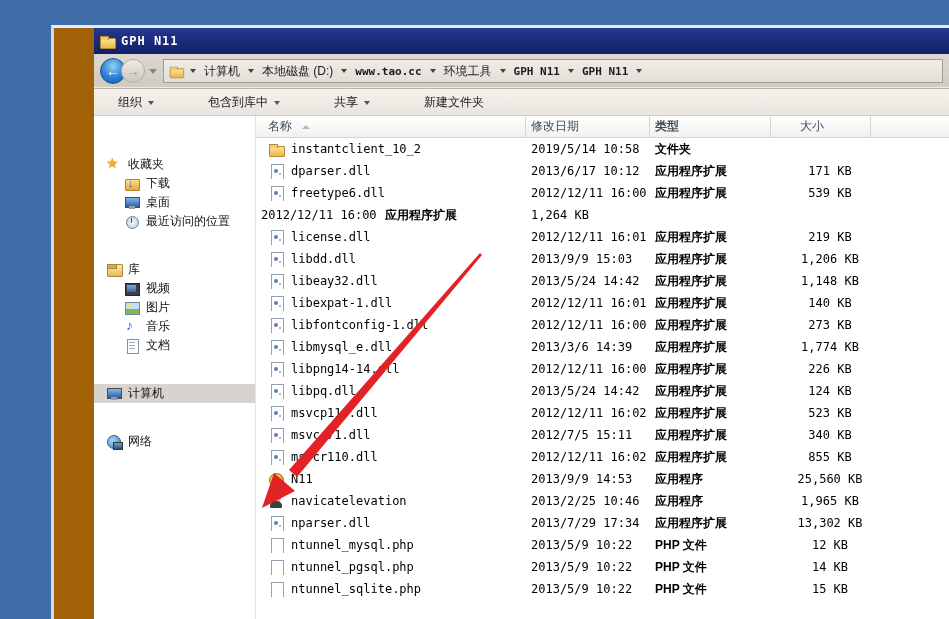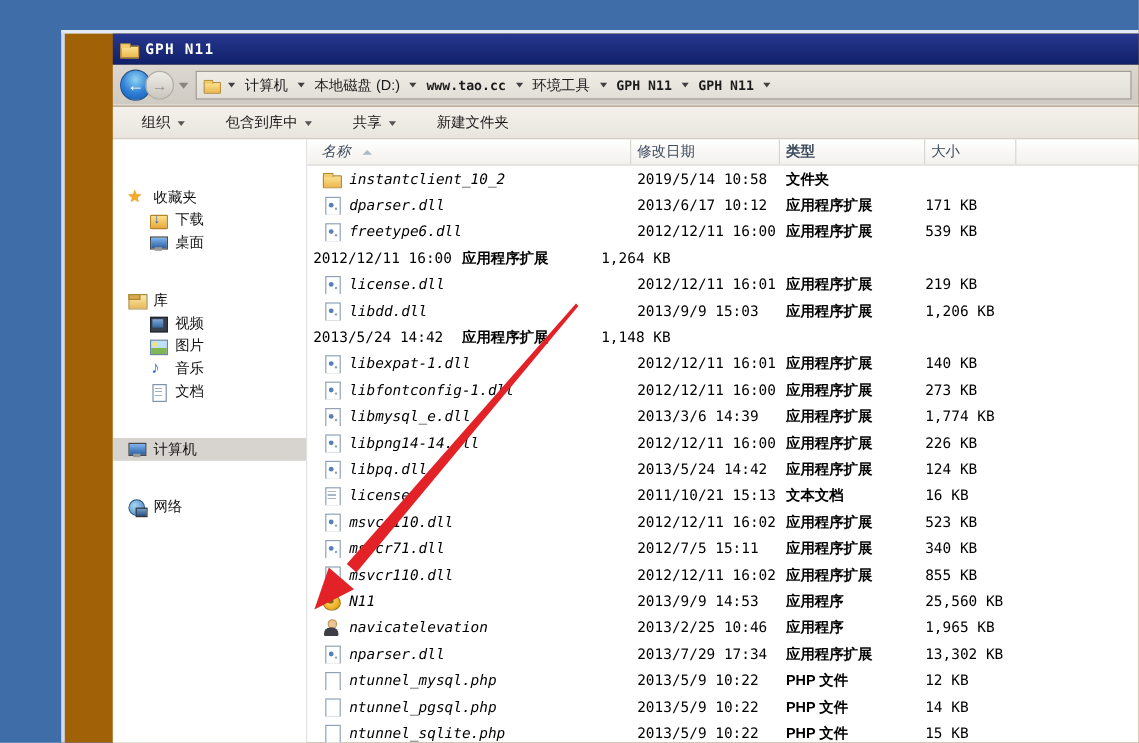--- a/index.html
+++ b/index.html
@@ -25,21 +25,21 @@
   .nav-chev { width:0; height:0; border-left:4px solid transparent; border-right:4px solid transparent;
     border-top:5px solid #8a867e; margin:0 6px 0 4px; }
   .crumbfield { flex:1; height:24px; background:linear-gradient(#efece6,#e2dfd8);
     border:1px solid #a39e94; display:flex; align-items:center; padding:0 4px; overflow:hidden; white-space:nowrap; }
   .crumb { padding:2px 2px; color:#1c1c1c; }
   .crumb-latin { font-family:"DejaVu Sans Mono", monospace; font-weight:bold; font-size:11px; }
   .chev-down { width:0; height:0; border-left:3px solid transparent; border-right:3px solid transparent;
     border-top:4px solid #404040; display:inline-block; margin:0 6px; flex:none; }
 
   .toolbar { height:27px; background:linear-gradient(#f4f1ec,#e9e5de);
-    border-bottom:1px solid #d2cec6; display:flex; align-items:flex-end; padding-left:14px; flex:none; }
+    border-bottom:1px solid #d2cec6; display:flex; align-items:flex-end; padding-left:14px; flex:none;gap:20px; }
   .tb-item { display:flex; align-items:center; padding:4px 10px; margin-right:14px; color:#1a1a1a; }
   .tb-item .chev-down { margin:1px 0 0 6px; border-top-color:#555; }
 
   
   .content { flex:1; display:flex; overflow:hidden; background:#fff; }
   .sidebar { width:161px; flex:none; background:#fff; padding-top:10px; overflow:hidden; }
   .sb-group { margin-bottom:16px;margin-top:29px; }
   .sb-item { height:19px; display:flex; align-items:center; padding-left:12px; color:#111; }
   .sb-item.lvl1 { padding-left:30px; }
   .sb-item.sel { background:#d7d4cf; }
@@ -69,24 +69,24 @@
   .filelist { flex:1; display:flex; flex-direction:column; border-left:1px solid #e2e2e2; overflow:hidden; }
   .lheader { height:22px; flex:none; display:flex; background:linear-gradient(#ffffff,#f3f1ee);
     border-bottom:1px solid #d6d4d0; color:#3d4b5c; }
   .hcell { display:flex; align-items:center; padding-left:12px; border-right:1px solid #d8d6d2; }
   .lheader .c-date, .lheader .c-type, .lheader .c-size { padding-left:5px; }
   .sort-asc { width:0; height:0; border-left:4px solid transparent; border-right:4px solid transparent;
     border-bottom:4px solid #aeb9c4; margin-left:10px; }
   .rows { flex:1; overflow:hidden; }
   .row { height:22px; display:flex; align-items:center; }
   .cell { overflow:hidden; white-space:nowrap; }
-  .c-name { width:270px; flex:none; padding-left:12px; display:flex; align-items:center;font-style:italic; }
+  .c-name { width:270px; flex:none; padding-left:12px; display:flex; align-items:center; }
   .c-date { width:124px; flex:none; padding-left:5px; }
   .c-type { width:121px; flex:none; padding-left:5px;font-weight:bold; }
-  .c-size { width:76px; flex:none; text-align:left; padding-right:6px; }
+  .c-size { width:76px; flex:none; text-align:center; padding-right:6px;margin-left:24px; }
   .mono { font-family:"DejaVu Sans Mono", monospace; font-size:12px; }
   .fname { margin-left:7px; }
 
   .fi { width:16px; height:16px; position:relative; flex:none; }
   .fi-folder::before { content:""; position:absolute; left:1px; top:5px; width:14px; height:9px; background:linear-gradient(#fbe291,#edb74d); border:1px solid #b58a33; border-radius:1px; }
   .fi-folder::after { content:""; position:absolute; left:1px; top:3px; width:7px; height:3px; background:#f2cd6d; border:1px solid #b58a33; border-bottom:none; border-radius:1px 1px 0 0; }
   .fi-page::before, .fi-dll::before, .fi-txt::before { content:""; position:absolute; left:3px; top:1px; width:11px; height:14px; background:#fff; border:1px solid #92a2b4; }
   .fi-dll::after { content:""; position:absolute; left:6px; top:6px; width:4px; height:4px; border-radius:50%; background:#5a7fb5; box-shadow:4px 3px 0 -1px #8aa0c0; }
   .fi-txt::after { content:""; position:absolute; left:5px; top:4px; width:7px; height:9px; background:repeating-linear-gradient(#a9b6c4 0 1px, transparent 1px 3px); }
   .fi-app::before { content:""; position:absolute; left:1px; top:2px; width:13px; height:12px; border-radius:50% 50% 50% 50% / 55% 55% 45% 45%; background:radial-gradient(circle at 38% 32%, #ffe28a, #f0b32a 60%, #c98a12); border:1px solid #a7760e; }
@@ -155,20 +155,24 @@
             <span class="label">收藏夹</span>
           </div>
           <div class="sb-item lvl1">
             <span class="si si-download"></span>
             <span class="label">下载</span>
           </div>
           <div class="sb-item lvl1">
             <span class="si si-desktop"></span>
             <span class="label">桌面</span>
           </div>
+          <div class="sb-item lvl1">
+            <span class="si si-recent"></span>
+            <span class="label">最近访问的位置</span>
+          </div>
         </div>
         <div class="sb-group">
           <div class="sb-item lvl0">
             <span class="si si-library"></span>
             <span class="label">库</span>
           </div>
           <div class="sb-item lvl1">
             <span class="si si-video"></span>
             <span class="label">视频</span>
           </div>
@@ -259,20 +263,24 @@
           <div class="row">
             <div class="cell c-name">
               <span class="fi fi-dll"></span>
               <span class="fname mono">libdd.dll</span>
             </div>
             <div class="cell c-date mono">2013/9/9 15:03</div>
             <div class="cell c-type">应用程序扩展</div>
             <div class="cell c-size mono">1,206 KB</div>
           </div>
           <div class="row">
+            <div class="cell c-name">
+              <span class="fi fi-dll"></span>
+              <span class="fname mono">libeay32.dll</span>
+            </div>
             <div class="cell c-date mono">2013/5/24 14:42</div>
             <div class="cell c-type">应用程序扩展</div>
             <div class="cell c-size mono">1,148 KB</div>
           </div>
           <div class="row">
             <div class="cell c-name">
               <span class="fi fi-dll"></span>
               <span class="fname mono">libexpat-1.dll</span>
             </div>
             <div class="cell c-date mono">2012/12/11 16:01</div>
@@ -307,29 +315,20 @@
             <div class="cell c-size mono">226 KB</div>
           </div>
           <div class="row">
             <div class="cell c-name">
               <span class="fi fi-dll"></span>
               <span class="fname mono">libpq.dll</span>
             </div>
             <div class="cell c-date mono">2013/5/24 14:42</div>
             <div class="cell c-type">应用程序扩展</div>
             <div class="cell c-size mono">124 KB</div>
-          </div>
-          <div class="row">
-            <div class="cell c-name">
-              <span class="fi fi-txt"></span>
-              <span class="fname mono">license</span>
-            </div>
-            <div class="cell c-date mono">2011/10/21 15:13</div>
-            <div class="cell c-type">文本文档</div>
-            <div class="cell c-size mono">16 KB</div>
           </div>
           <div class="row">
             <div class="cell c-name">
               <span class="fi fi-dll"></span>
               <span class="fname mono">msvcp110.dll</span>
             </div>
             <div class="cell c-date mono">2012/12/11 16:02</div>
             <div class="cell c-type">应用程序扩展</div>
             <div class="cell c-size mono">523 KB</div>
           </div>

